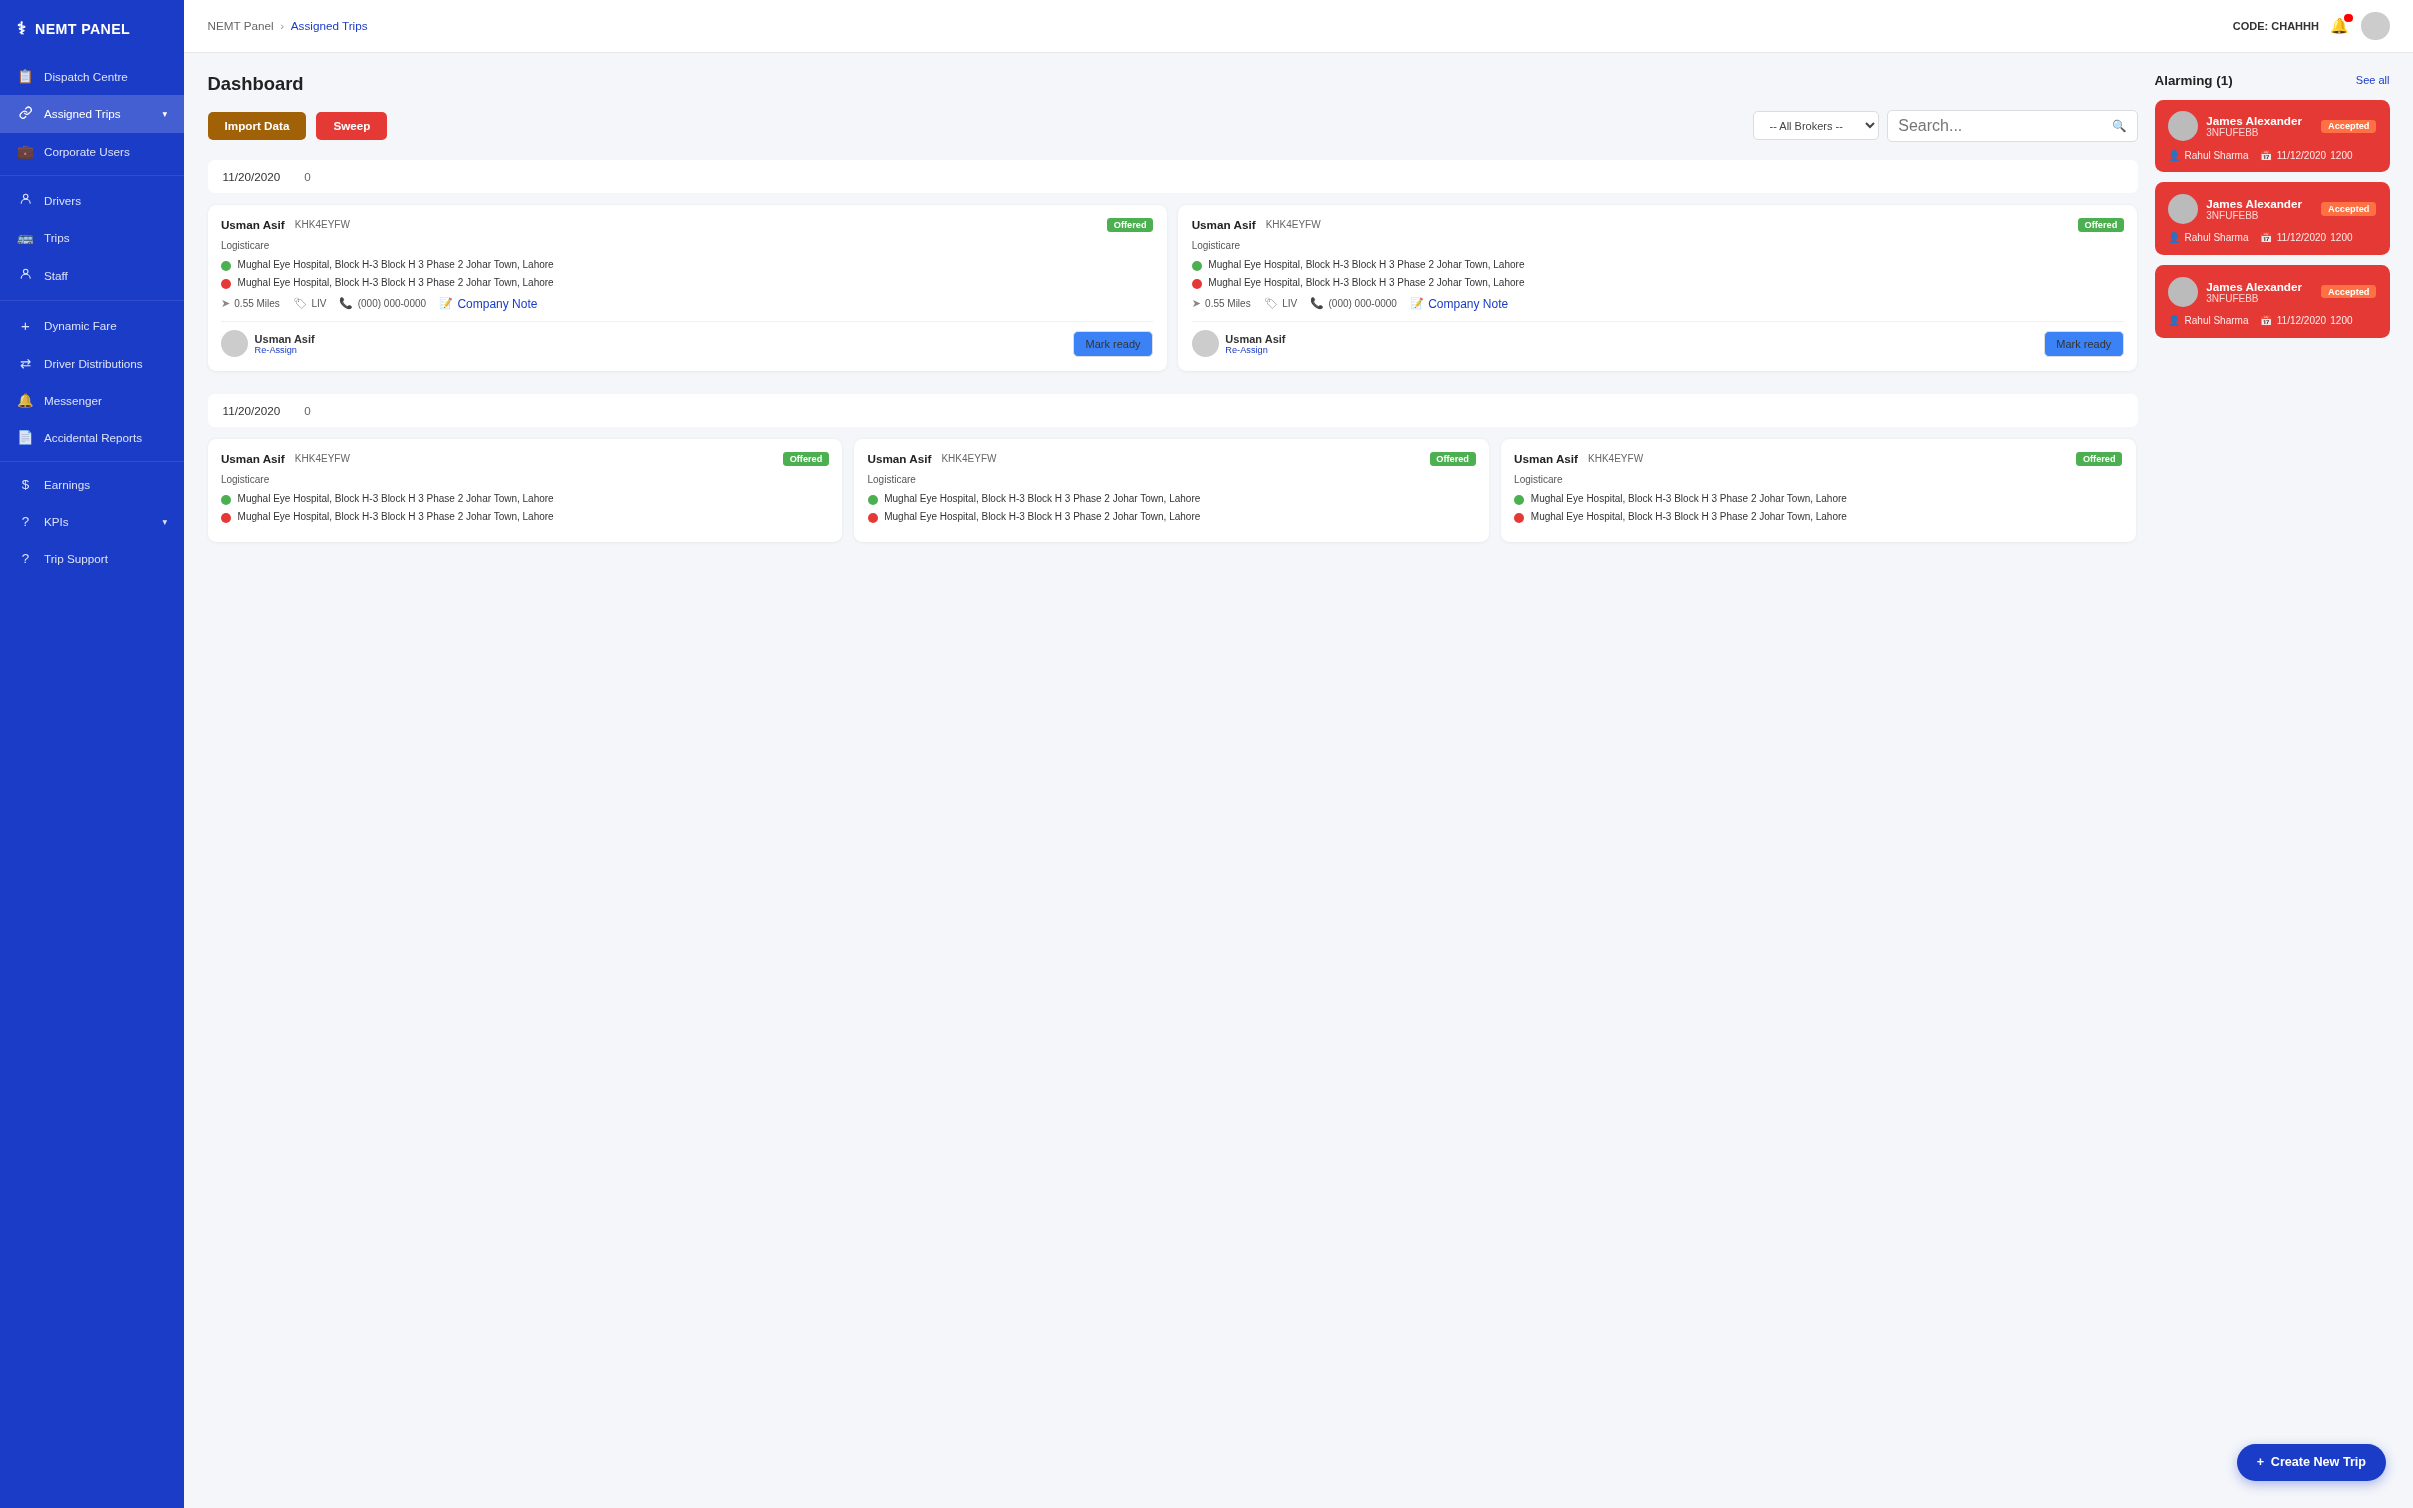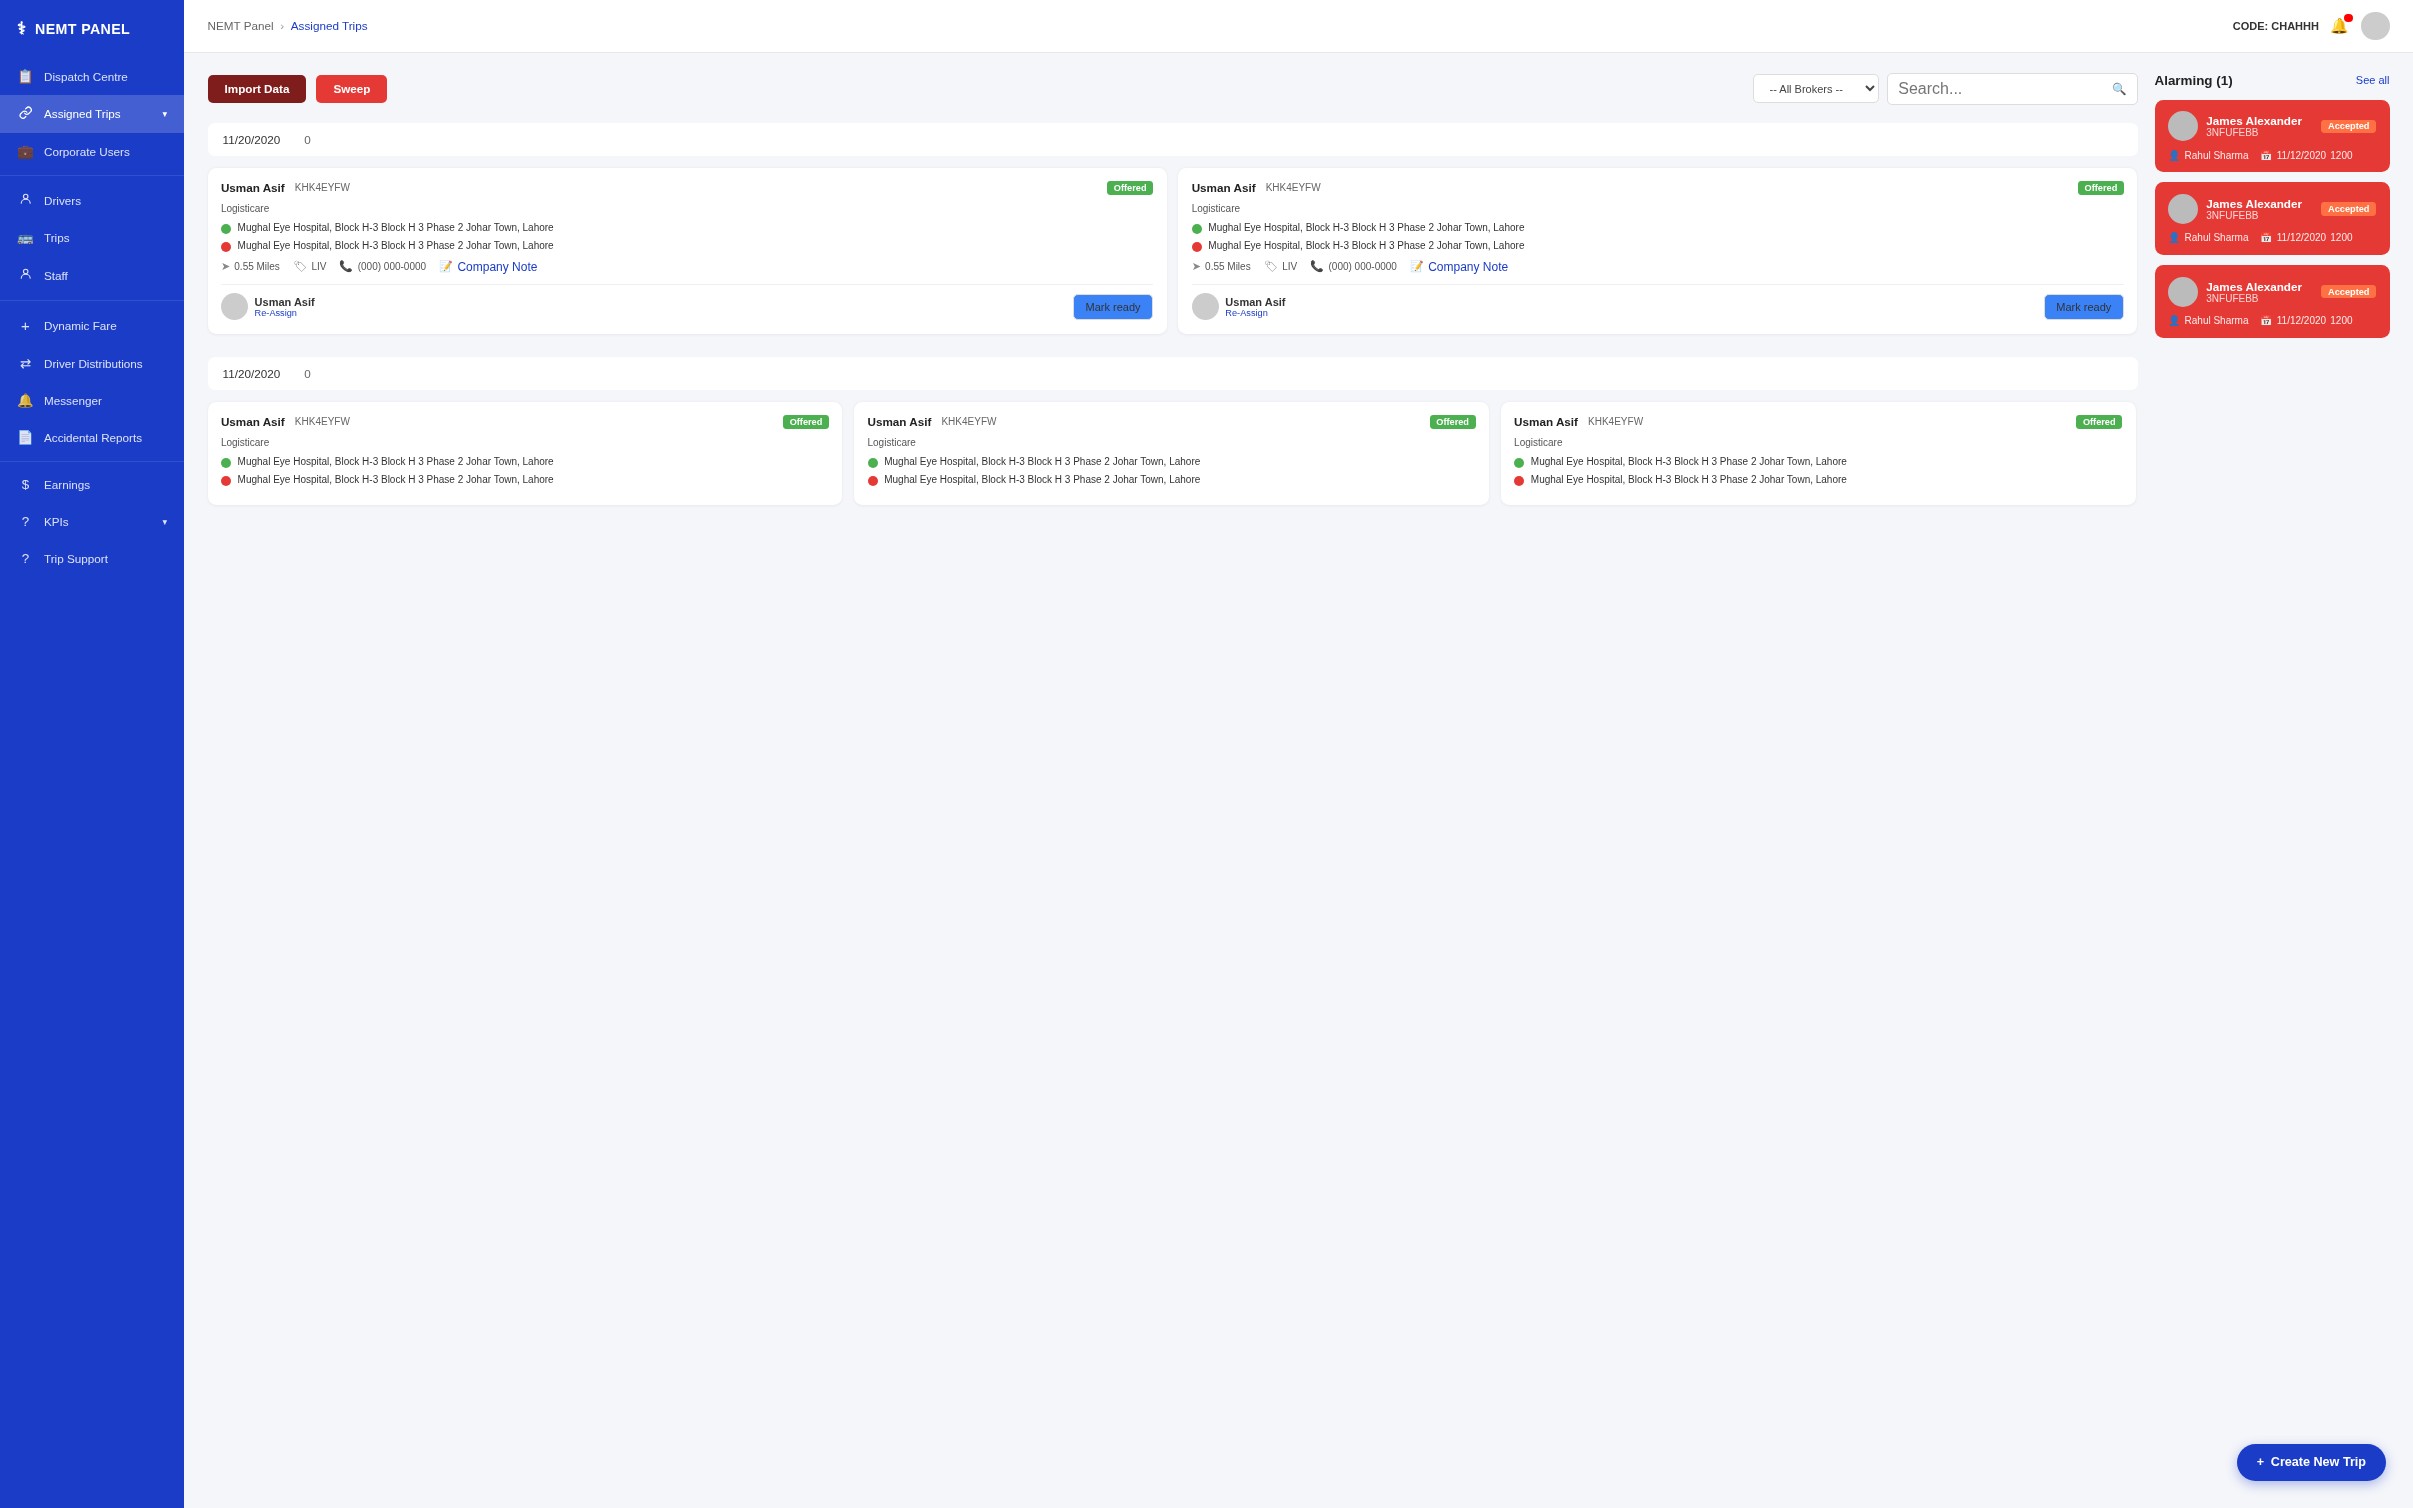--- a/index.html
+++ b/index.html
@@ -121,21 +121,21 @@
 
     .page-title { font-size: 18.4px; font-weight: 700; color: #222; margin-bottom: 15px; }
 
     .toolbar {
       display: flex;
       align-items: center;
       gap: 10px;
       margin-bottom: 18.4px;
     }
     .btn-import {
-      background: #7f1d1d;
+      background: #a16207;
       color: white;
       border: none;
       padding: 7.5px 17px;
       border-radius: 5px;
       font-size: 11.7px;
       font-weight: 600;
       cursor: pointer;
     }
     .btn-sweep {
       background: #e53935;
@@ -499,20 +499,21 @@
       <div class="header-bell">
         🔔
         <div class="bell-badge"></div>
       </div>
       <div class="header-avatar"></div>
     </div>
   </div>
 
   <div class="content">
     <div class="content-left">
+      <div class="page-title">Dashboard</div>
 
       <div class="toolbar">
         <button class="btn-import">Import Data</button>
         <button class="btn-sweep">Sweep</button>
         <div class="toolbar-right">
           <select class="broker-select">
             <option>-- All Brokers --</option>
           </select>
           <div class="search-box">
             <input type="text" placeholder="Search..." style="">

